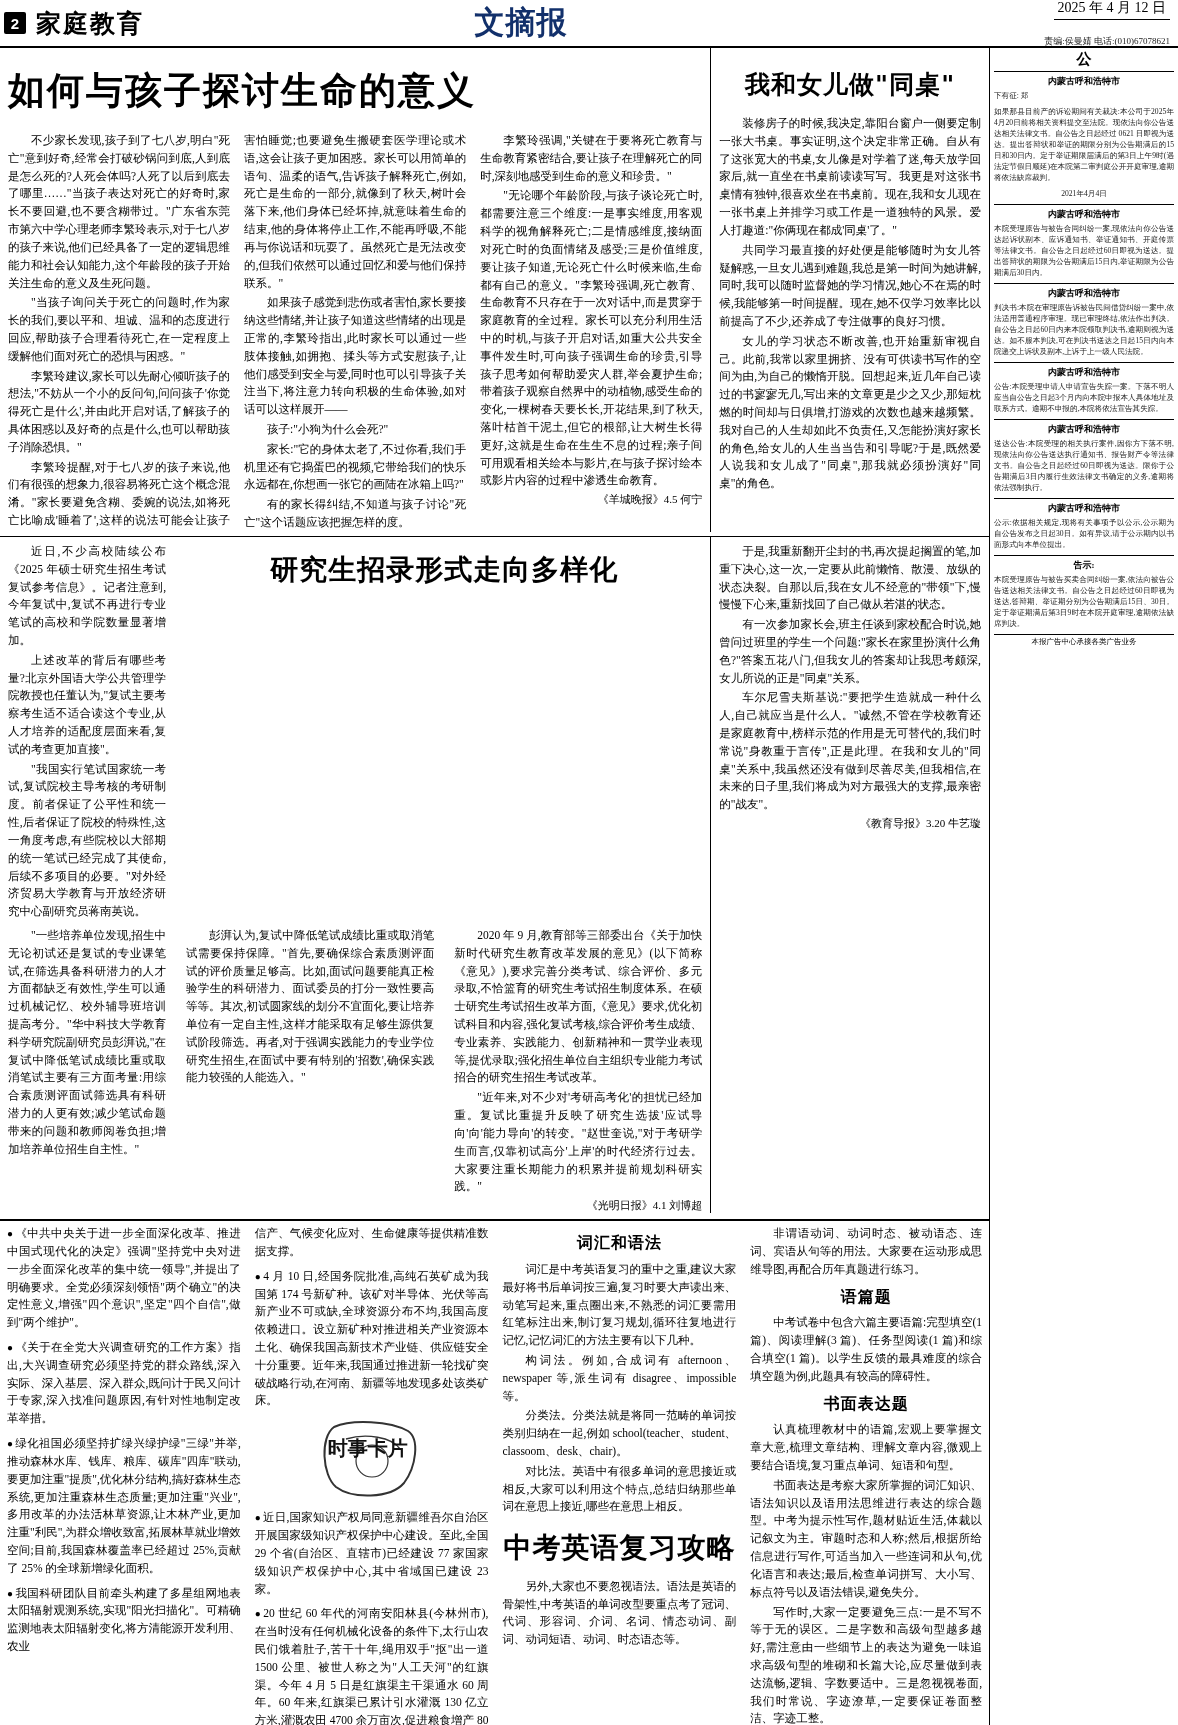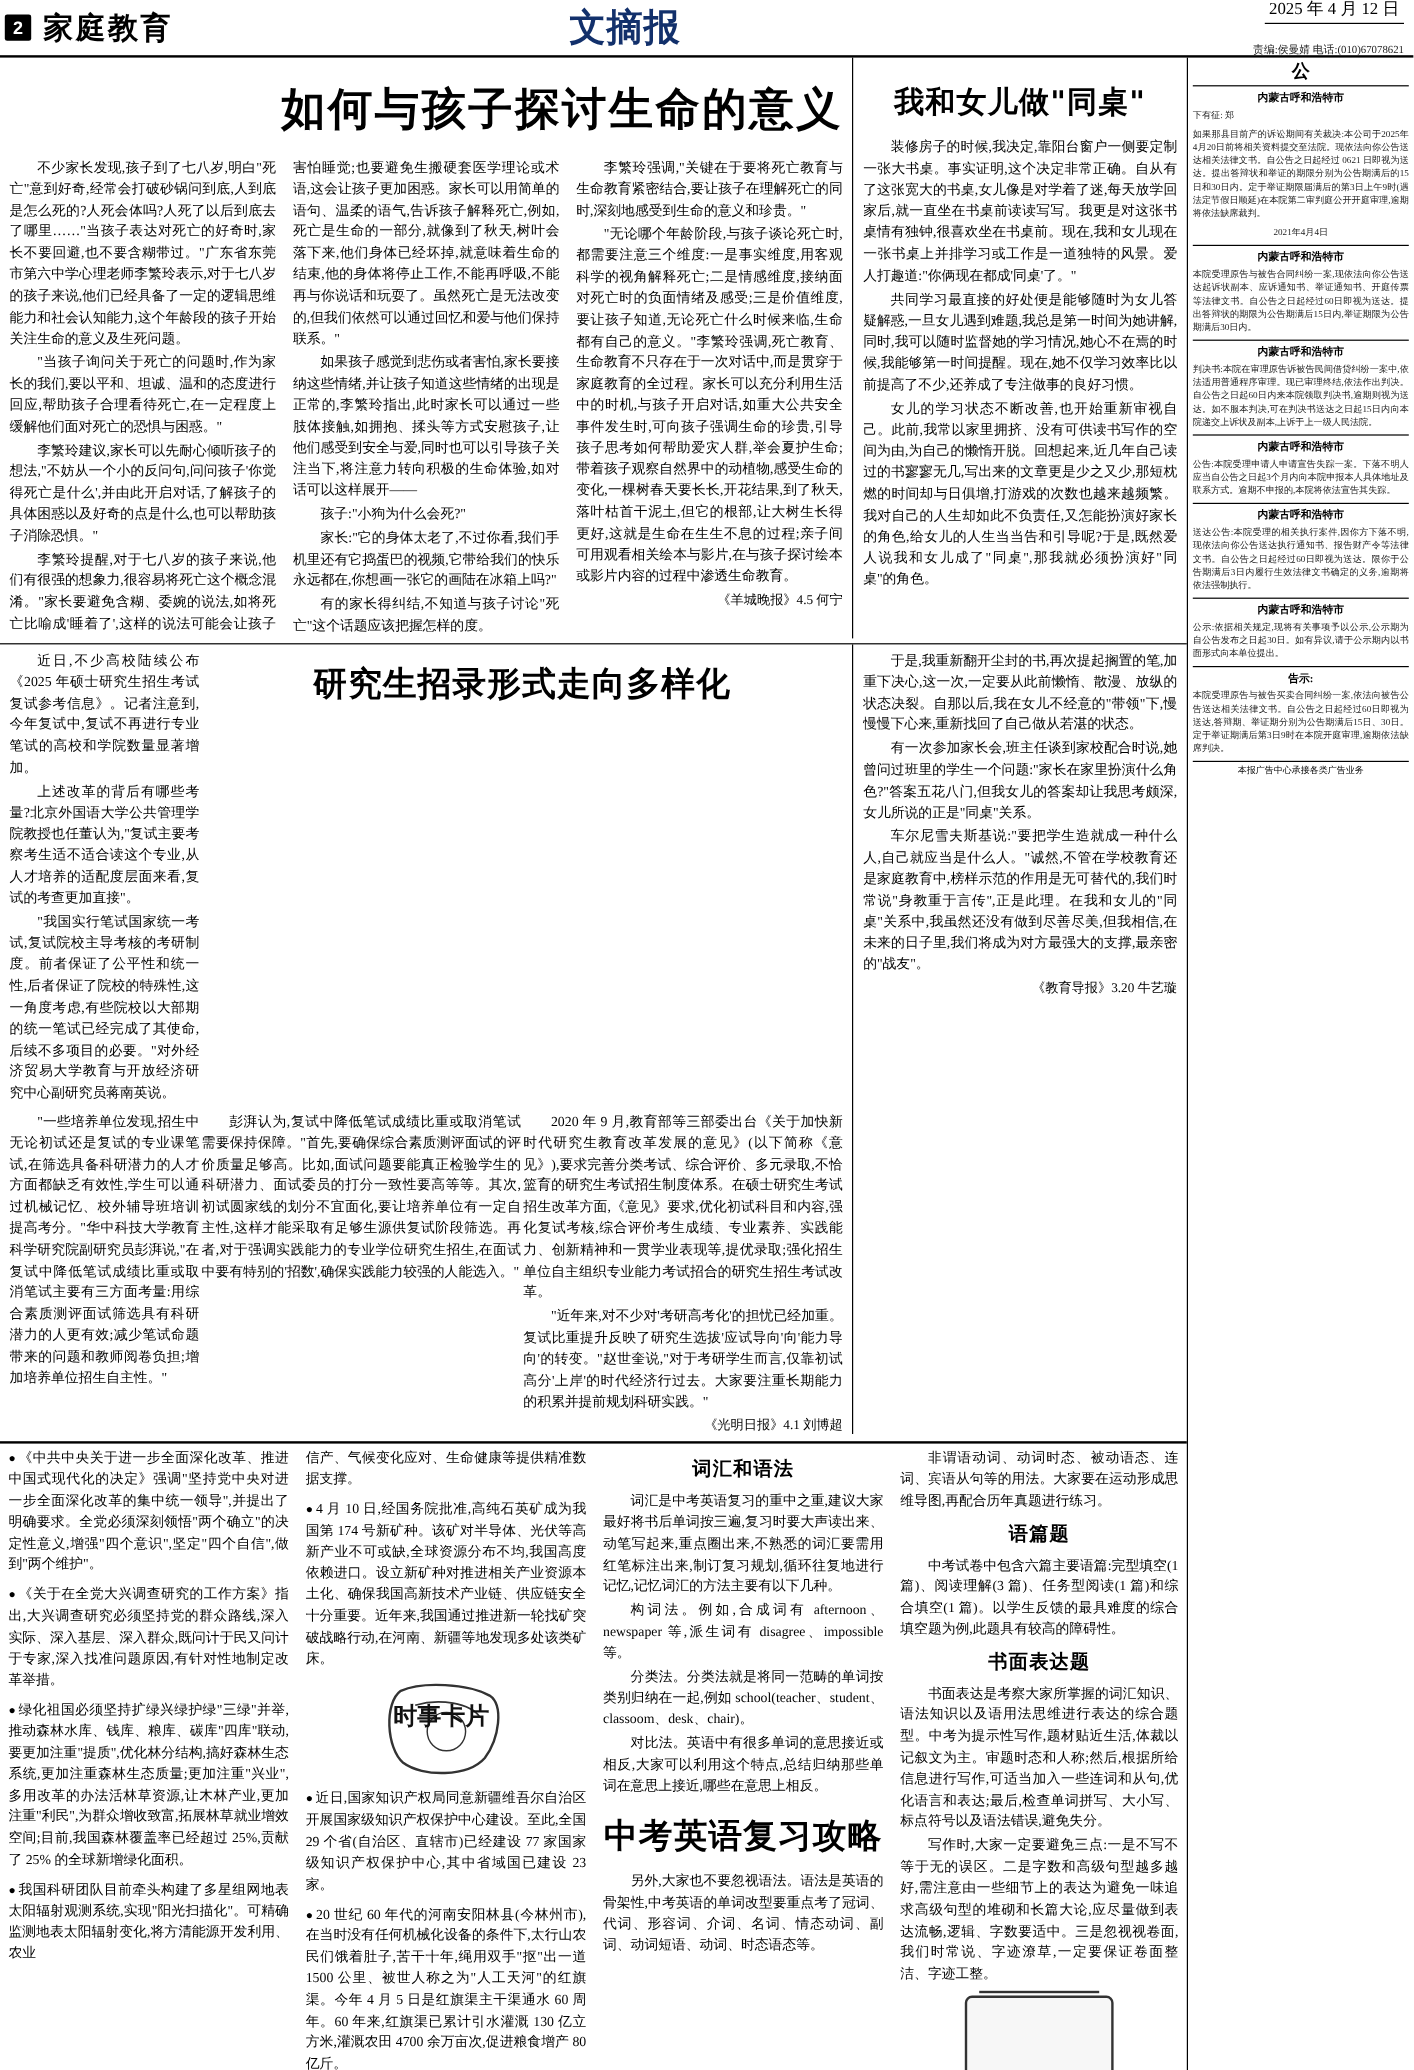--- a/index.html
+++ b/index.html
@@ -125,21 +125,21 @@
     border-right: 1px solid #000;
   }
   .art-right {
     width: 278px;
     box-sizing: border-box;
     padding: 4px 8px 0 8px;
   }
   .headline-main {
     font-size: 37px;
     font-weight: bold;
-    text-align: right;
+    text-align: left;
     letter-spacing: 2px;
     margin: 14px 0 16px 0;
     font-family: "DejaVu Serif", serif;
   }
   .headline-sub {
     font-size: 25px;
     font-weight: bold;
     text-align: center;
     letter-spacing: 1px;
     margin: 16px 0 14px 0;
@@ -188,21 +188,21 @@
   .mid-head {
     font-size: 28px;
     font-weight: bold;
     text-align: center;
     letter-spacing: 1px;
     margin: 8px 0 10px 0;
     font-family: "DejaVu Serif", serif;
   }
   .mid-grid {
     display: flex;
-    gap: 2px;
+    gap: 20px;
   }
   .mid-grid .c {
     flex: 1;
   }
 
   
   .bot-block {
     display: flex;
     flex: 1;
     padding-top: 4px;
@@ -439,20 +439,21 @@
           <p class="para">对比法。英语中有很多单词的意思接近或相反,大家可以利用这个特点,总结归纳那些单词在意思上接近,哪些在意思上相反。</p>
           <div class="headline-bot">中考英语复习攻略</div>
           <p class="para">另外,大家也不要忽视语法。语法是英语的骨架性,中考英语的单词改型要重点考了冠词、代词、形容词、介词、名词、情态动词、副词、动词短语、动词、时态语态等。</p>
         </div>
 
         <div class="bot-col bc4">
           <p class="para">非谓语动词、动词时态、被动语态、连词、宾语从句等的用法。大家要在运动形成思维导图,再配合历年真题进行练习。</p>
           <div class="subhead-c">语篇题</div>
           <p class="para">中考试卷中包含六篇主要语篇:完型填空(1 篇)、阅读理解(3 篇)、任务型阅读(1 篇)和综合填空(1 篇)。以学生反馈的最具难度的综合填空题为例,此题具有较高的障碍性。</p>
           <div class="subhead-c">书面表达题</div>
+          <p class="para">认真梳理教材中的语篇,宏观上要掌握文章大意,梳理文章结构、理解文章内容,微观上要结合语境,复习重点单词、短语和句型。</p>
           <p class="para">书面表达是考察大家所掌握的词汇知识、语法知识以及语用法思维进行表达的综合题型。中考为提示性写作,题材贴近生活,体裁以记叙文为主。审题时态和人称;然后,根据所给信息进行写作,可适当加入一些连词和从句,优化语言和表达;最后,检查单词拼写、大小写、标点符号以及语法错误,避免失分。</p>
           <p class="para">写作时,大家一定要避免三点:一是不写不等于无的误区。二是字数和高级句型越多越好,需注意由一些细节上的表达为避免一味追求高级句型的堆砌和长篇大论,应尽量做到表达流畅,逻辑、字数要适中。三是忽视视卷面,我们时常说、字迹潦草,一定要保证卷面整洁、字迹工整。</p>
           <div class="learn-card">
             
           </div>
 
         </div>
       </div>
     </div>
 

